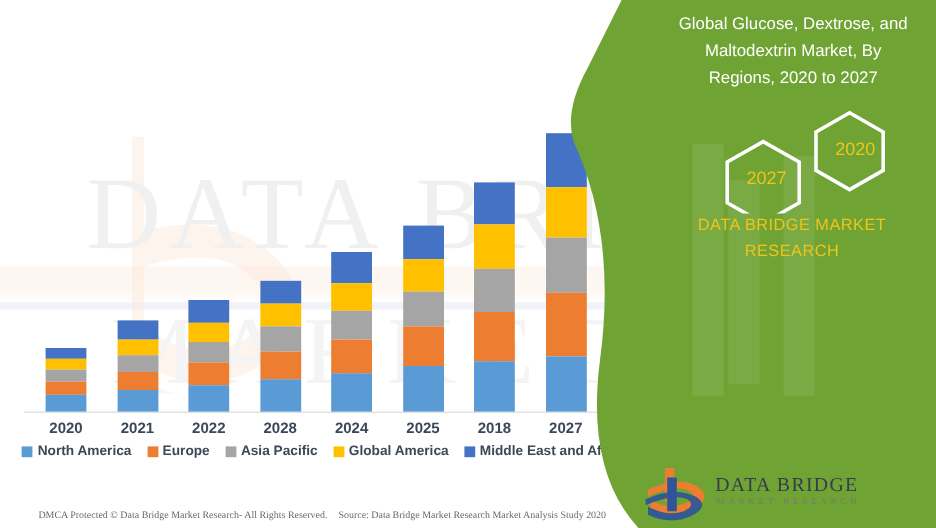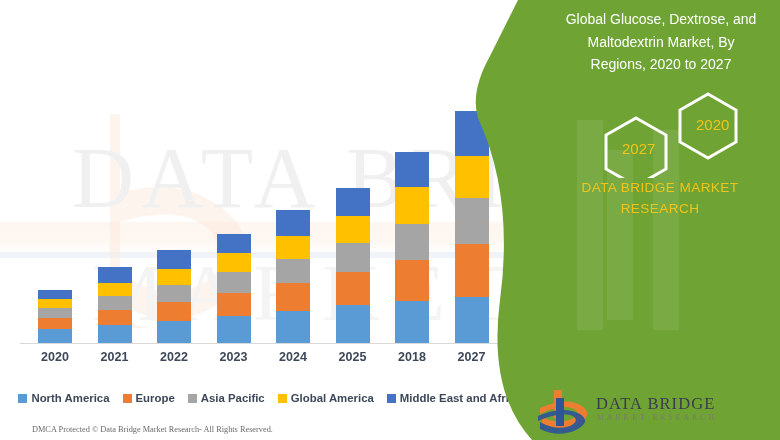--- a/index.html
+++ b/index.html
@@ -56,21 +56,21 @@
     display:flex; flex-direction:column-reverse;
   }
   .seg { width:100%; }
   .xlabel {
     position:absolute; top:350px; width:60px; text-align:center;
     font-size:12.5px; font-weight:700; color:#3c4858;
   }
 
   
   #legend {
-    position:absolute; left:24px; top:388px; width:492px; height:20px;
+    position:absolute; left:24px; top:366px; width:492px; height:20px;
     display:flex; align-items:center; justify-content:center; gap:13px;
   }
   .lg-item { display:flex; align-items:center; gap:4px; }
   .lg-sw { width:9px; height:9px; display:block; }
   .lg-tx { font-size:11.4px; font-weight:700; color:#3c4858; white-space:nowrap; }
 
   
   #footer {
     position:absolute; left:0; top:418px; width:520px; height:22px;
     display:flex; align-items:center;
@@ -184,21 +184,21 @@
           <div class="seg" style="height: 53px; background: rgb(237, 125, 49);"></div>
           <div class="seg" style="height: 46px; background: rgb(165, 165, 165);"></div>
           <div class="seg" style="height: 42px; background: rgb(255, 192, 0);"></div>
           <div class="seg" style="height: 45px; background: rgb(68, 114, 196);"></div>
         </div>
       </div>
     <div id="xlabels">
         <div class="xlabel" style="left: 25px;">2020</div>
         <div class="xlabel" style="left: 84.5px;">2021</div>
         <div class="xlabel" style="left: 144px;">2022</div>
-        <div class="xlabel" style="left: 203.5px;">2023</div>
+        <div class="xlabel" style="left: 203.5px;">2028</div>
         <div class="xlabel" style="left: 263px;">2024</div>
         <div class="xlabel" style="left: 322.5px;">2025</div>
         <div class="xlabel" style="left: 382px;">2018</div>
         <div class="xlabel" style="left: 441.5px;">2027</div>
       </div>
   </div>
 
   <div id="legend">
       <div class="lg-item">
         <span class="lg-sw" style="background: rgb(91, 155, 213);"></span>
@@ -217,20 +217,21 @@
         <span class="lg-tx">Global America</span>
       </div>
       <div class="lg-item">
         <span class="lg-sw" style="background: rgb(68, 114, 196);"></span>
         <span class="lg-tx">Middle East and Africa</span>
       </div>
     </div>
 
   <div id="footer">
     <span class="ft-left">DMCA Protected © Data Bridge Market Research- All Rights Reserved.</span>
+    <span class="ft-right">Source: Data Bridge Market Research Market Analysis Study 2020</span>
   </div>
 
   <div id="green">
     <svg class="shape" viewBox="0 0 310 440" preserveAspectRatio="none" aria-hidden="true">
       <path d="M48 0 L310 0 L310 440 L62 440 Q18 392 30 300 Q44 196 8 118 Q0 92 20 56 Z" fill="#6fa434"></path>
     </svg>
     <svg class="shape" viewBox="0 0 310 440" preserveAspectRatio="none" aria-hidden="true" style="opacity:.07">
       <path d="M120 120 L120 330 M150 150 L150 320 M196 130 L196 330" stroke="#ffffff" stroke-width="26" fill="none"></path>
     </svg>
   </div>

